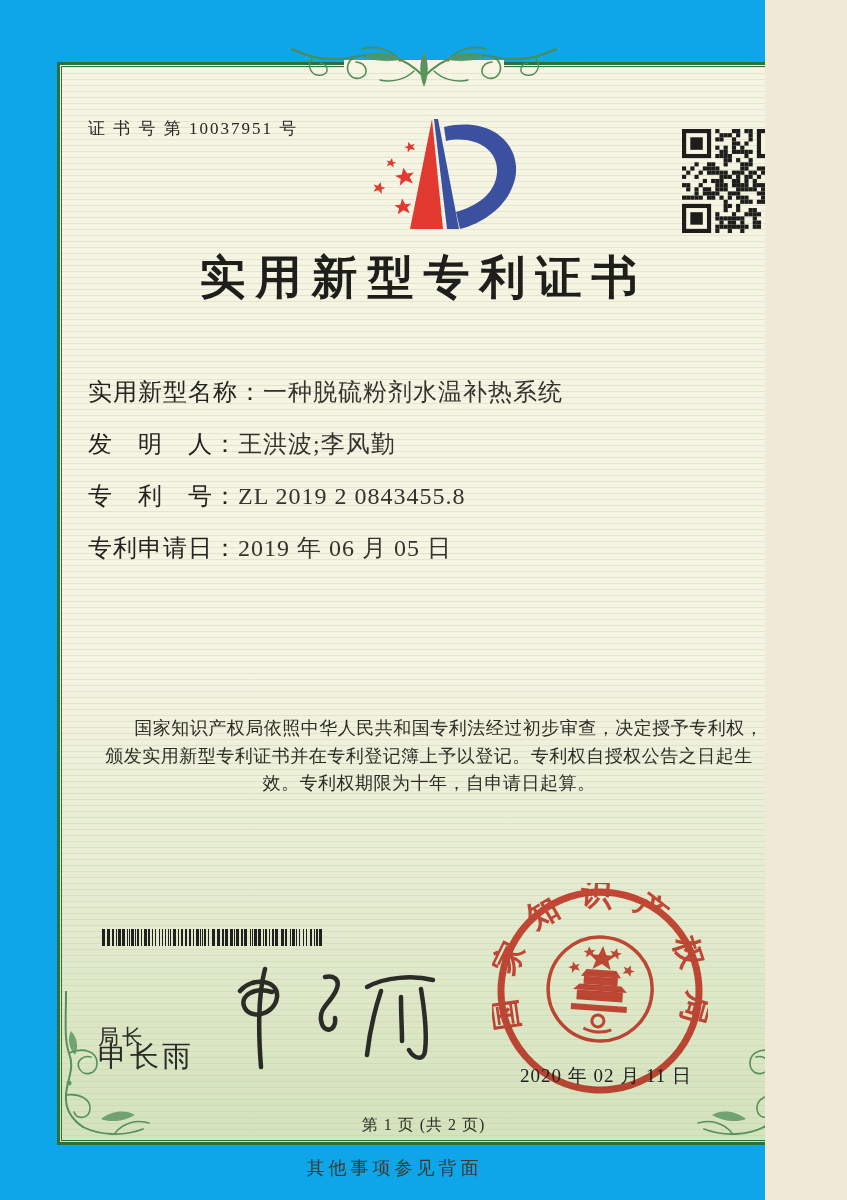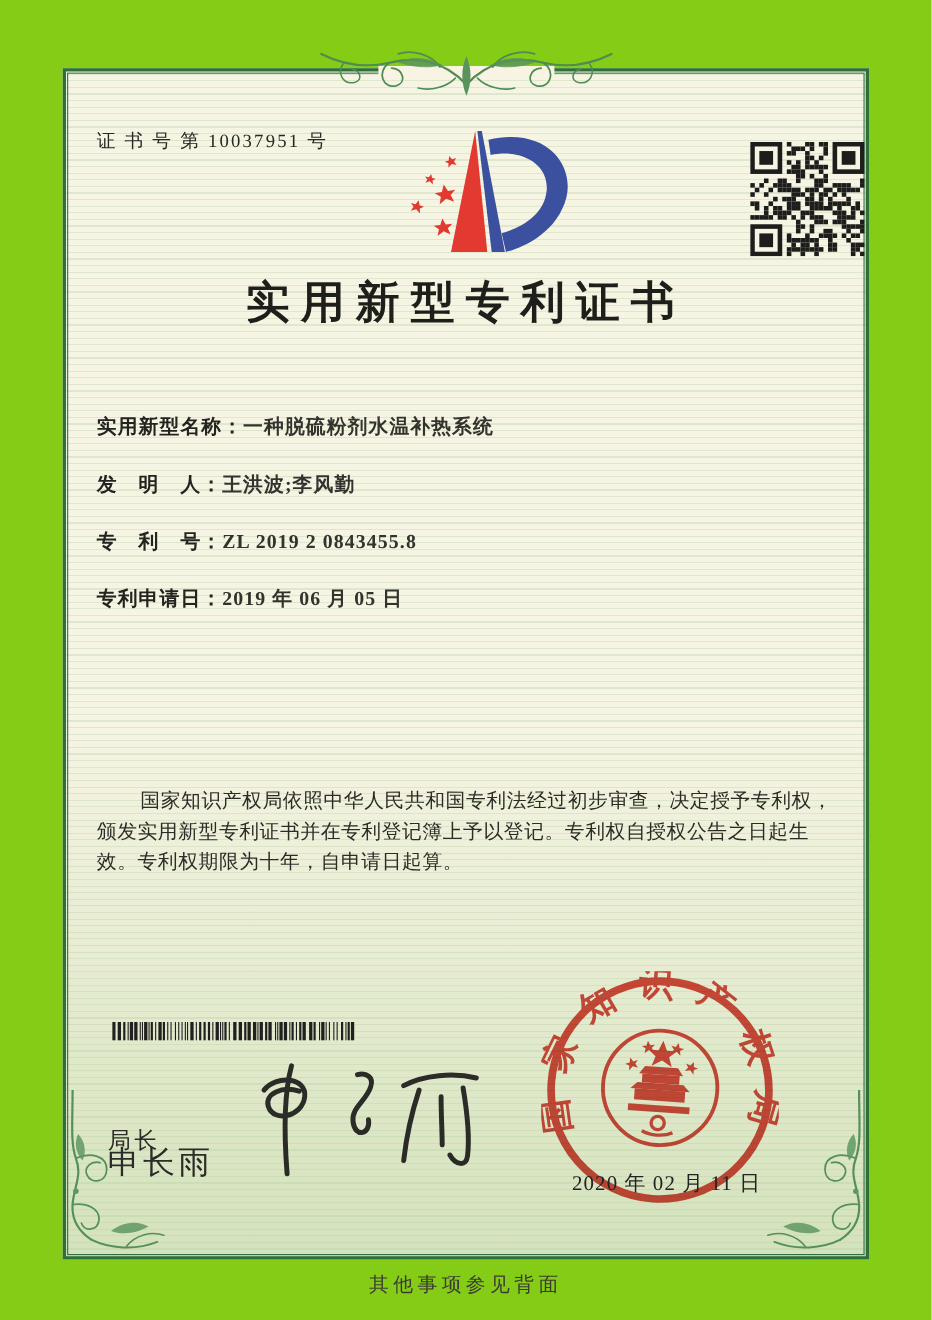--- a/index.html
+++ b/index.html
@@ -3,59 +3,59 @@
 <meta charset="utf-8">
 <style>
   html,body{margin:0;padding:0;}
   body{
     width:847px;height:1200px;
     font-family:"Liberation Serif","DejaVu Serif",serif;
     color:#2b2b27;
     background:#efe9d6;
   }
   .page{
-    position:relative;width:847px;height:1200px;overflow:hidden;
-    background:#84cc16;
+    position:relative;width:765px;height:1200px;overflow:hidden;
+    background:#0ea5e9;
   }
   
   .cert{
     position:absolute;left:57px;top:62px;width:727px;height:1077px;
     border:3px solid #2e6f3a;
     background-color:#f6f4e3;
     background-image:
       linear-gradient(180deg, rgba(186,214,160,0) 55%, rgba(178,208,150,.50) 100%),
       repeating-linear-gradient(0deg, rgba(138,178,122,.20) 0px, rgba(138,178,122,.20) 1px, rgba(0,0,0,0) 1px, rgba(0,0,0,0) 6px);
   }
   .cert::before{
     content:"";position:absolute;inset:1px;border:1px solid #2e6f3a;pointer-events:none;
   }
   .abs{position:absolute;}
   .cert-number{left:28px;top:52px;font-size:17px;letter-spacing:2px;color:#262622;}
   .logo{left:286px;top:46px;width:178px;height:130px;}
   .qr{left:622px;top:64px;width:104px;height:104px;}
   .title{
     left:0;top:182px;width:100%;text-align:center;
-    font-size:40px;font-weight:bold;letter-spacing:10px;color:#1e1e1a;
+    font-size:46px;font-weight:bold;letter-spacing:10px;color:#1e1e1a;
   }
   .fields{left:28px;top:311px;width:690px;}
-  .frow{height:52px;font-size:18px;letter-spacing:1px;white-space:nowrap;font-weight:bold;}
+  .frow{height:52px;font-size:24px;letter-spacing:1px;white-space:nowrap;}
   .frow .lab{color:#23231f;}
   .frow .val{color:#33332d;}
   .grant-row{position:relative;}
   .grant-second{position:absolute;left:346px;top:0;}
-  .paras{left:28px;top:650px;width:682px;font-size:18px;line-height:27.5px;color:#2c2c26;}
+  .paras{left:28px;top:650px;width:682px;font-size:18px;line-height:27.5px;color:#2c2c26;text-align:center;}
   .paras p{margin:0;text-indent:2.2em;letter-spacing:0.5px;}
   .barcode{left:42px;top:864px;width:222px;height:17px;}
   .comm-title{left:38px;top:958px;font-size:21px;letter-spacing:3px;font-family:Liberation Serif, serif;}
   .comm-name{left:38px;top:972px;font-size:29px;letter-spacing:3px;}
   .signature{left:165px;top:898px;width:225px;height:110px;}
   .seal{left:432px;top:818px;width:216px;height:216px;mix-blend-mode:multiply;}
   .seal-date{left:460px;top:998px;font-size:19px;letter-spacing:1px;color:#222;z-index:5;}
   .page-number{left:0;top:1050px;width:100%;text-align:center;font-size:16px;letter-spacing:1px;color:#2d2d28;}
-  .back-note{position:absolute;left:0;top:1156px;width:100%;text-align:center;font-size:18px;letter-spacing:4px;color:#3a3a33;}
+  .back-note{position:absolute;left:12px;top:1156px;width:100%;text-align:center;font-size:18px;letter-spacing:4px;color:#3a3a33;}
   
   .orn-top-mask{left:50%;top:-5px;transform:translateX(-50%);width:160px;height:10px;background:#f8f3e2;z-index:3;}
   .orn-top{left:50%;top:-28px;transform:translateX(-50%);width:280px;height:62px;z-index:4;}
   .orn-corner{bottom:1px;width:100px;height:150px;z-index:2;opacity:.95;}
   .orn-left{left:1px;}
   .orn-right{right:1px;transform:scaleX(-1);}
 </style>
 </head>
 <body>
 
@@ -491,16 +491,17 @@
           <path d="M-27,0 L27,0 L21,-6 L-21,-6 Z"></path>
           <rect x="-23" y="0" width="46" height="10"></rect>
           <rect x="-28" y="14" width="56" height="6"></rect>
           <circle cx="0" cy="30" r="6" fill="none" stroke="#d63a2e" stroke-width="3"></circle>
           <path d="M-14,38 C-6,42 6,42 14,38" fill="none" stroke="#d63a2e" stroke-width="3"></path>
         </g>
       </g>
     </svg>
     <div class="abs seal-date">2020 年 02 月 11 日</div>
 
+    <div class="abs page-number">第 1 页 (共 2 页)</div>
   </div>
 
   <div class="back-note">其他事项参见背面</div>
 </div>
 
 </body></html>

